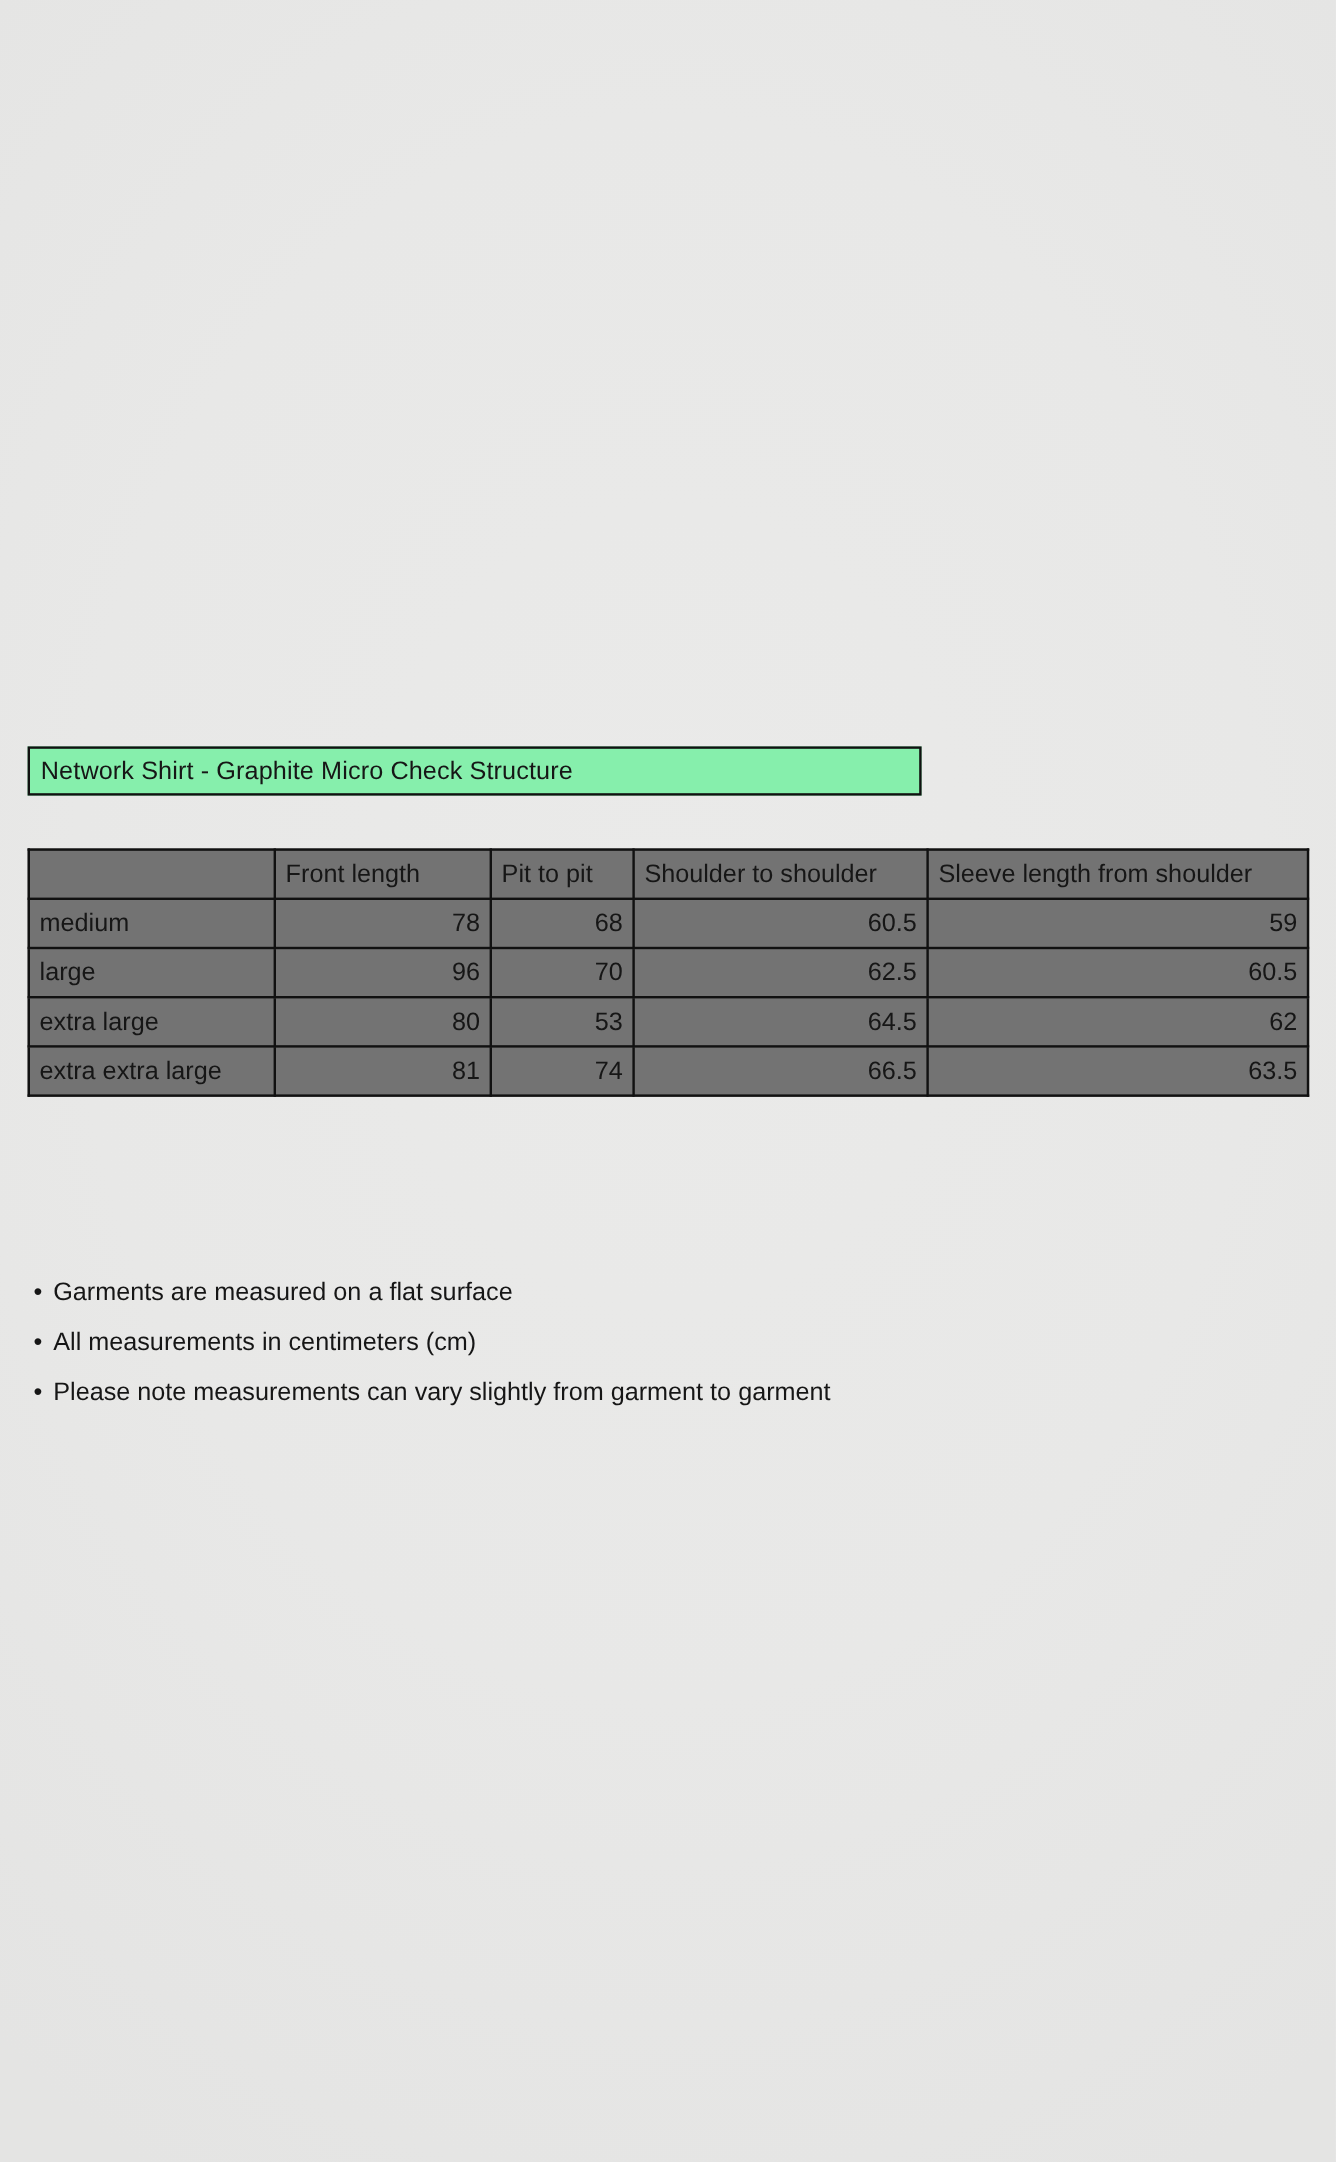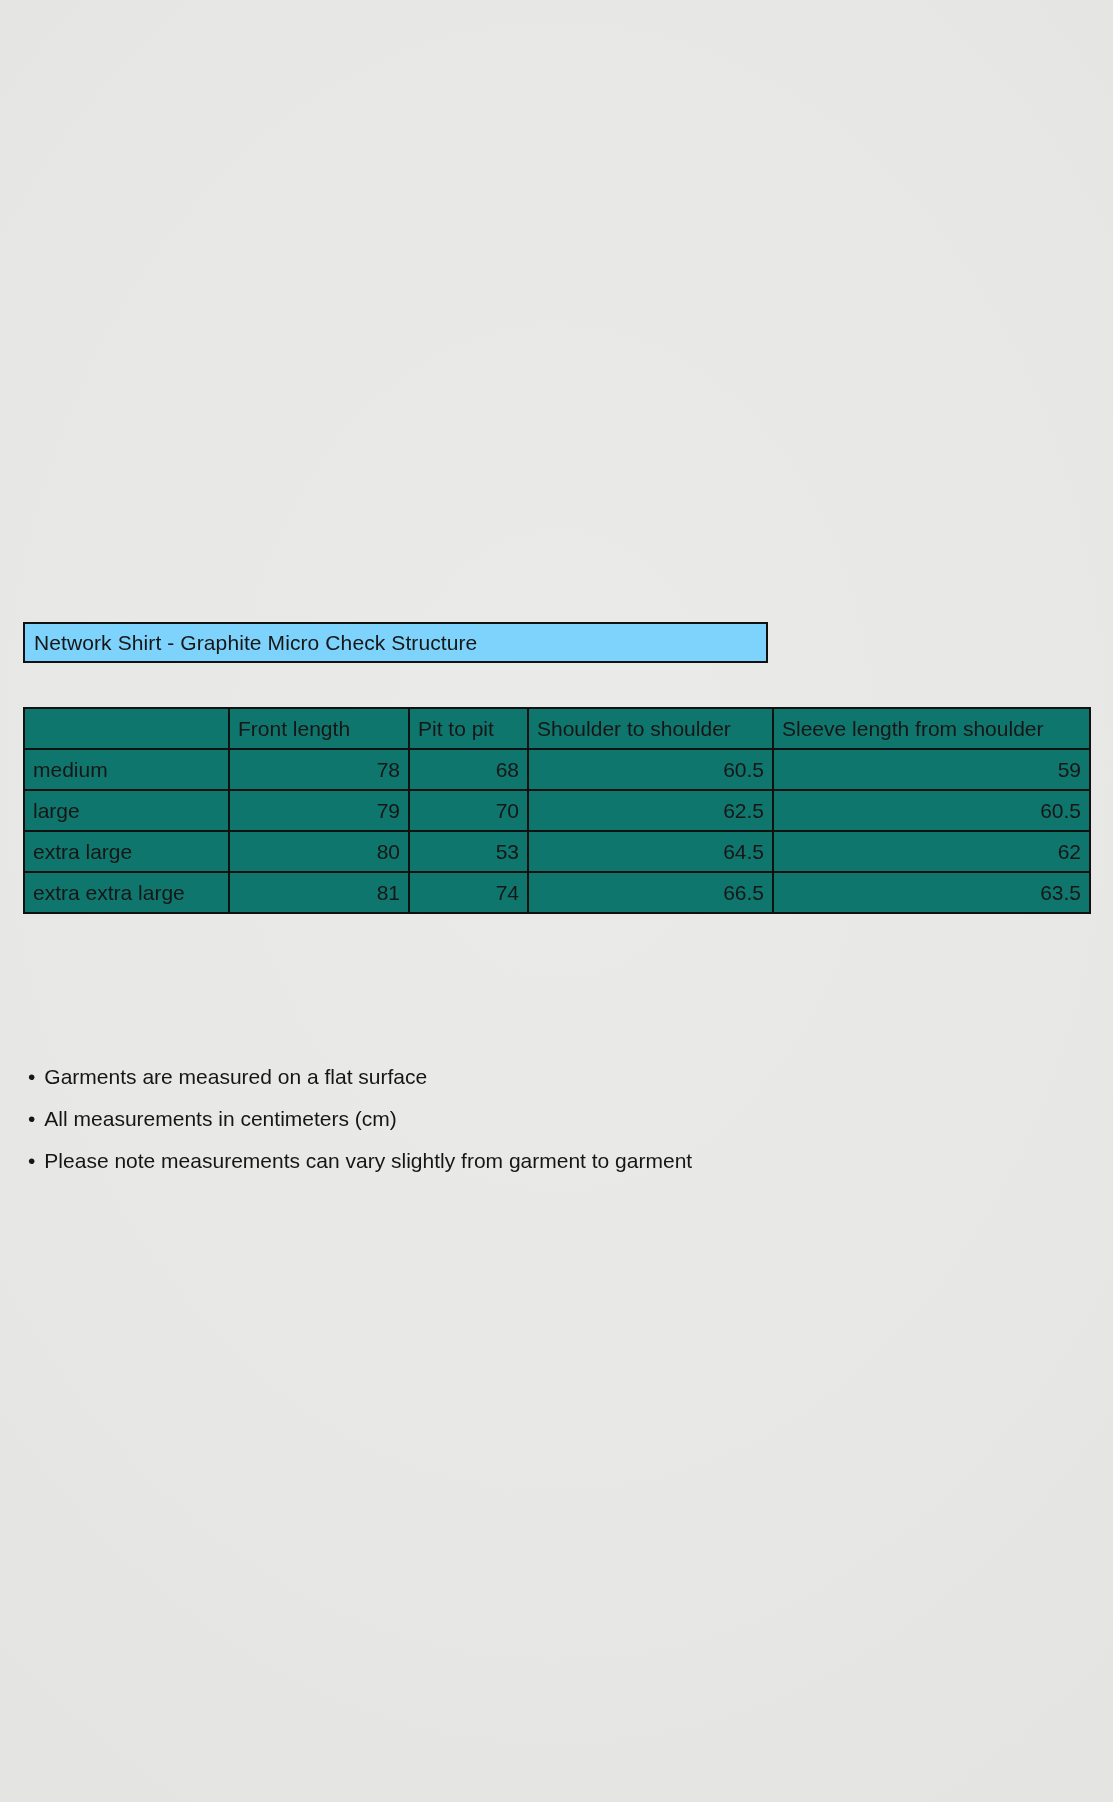--- a/index.html
+++ b/index.html
@@ -18,31 +18,31 @@
     top: 622px;
     width: 745px;
     height: 41px;
     box-sizing: border-box;
     border: 2px solid #111111;
     display: flex;
     align-items: center;
     padding-left: 9px;
     font-size: 21px;
     letter-spacing: 0.1px;
-    background: #7dd3fc;
+    background: #86efac;
   }
   table.size-chart {
     position: absolute;
     left: 23px;
     top: 707px;
     width: 1066px;
     border-collapse: collapse;
     table-layout: fixed;
     font-size: 21px;
-    background: #0f766e;
+    background: #737373;
   }
   table.size-chart th,
   table.size-chart td {
     border: 2px solid #111111;
     height: 39px;
     padding: 0 8px;
     font-weight: normal;
     white-space: nowrap;
     overflow: hidden;
   }
@@ -92,21 +92,21 @@
   <tbody>
     <tr>
       <td class="label-cell">medium</td>
       <td class="num-cell">78</td>
       <td class="num-cell">68</td>
       <td class="num-cell">60.5</td>
       <td class="num-cell">59</td>
     </tr>
     <tr>
       <td class="label-cell">large</td>
-      <td class="num-cell">79</td>
+      <td class="num-cell">96</td>
       <td class="num-cell">70</td>
       <td class="num-cell">62.5</td>
       <td class="num-cell">60.5</td>
     </tr>
     <tr>
       <td class="label-cell">extra large</td>
       <td class="num-cell">80</td>
       <td class="num-cell">53</td>
       <td class="num-cell">64.5</td>
       <td class="num-cell">62</td>

